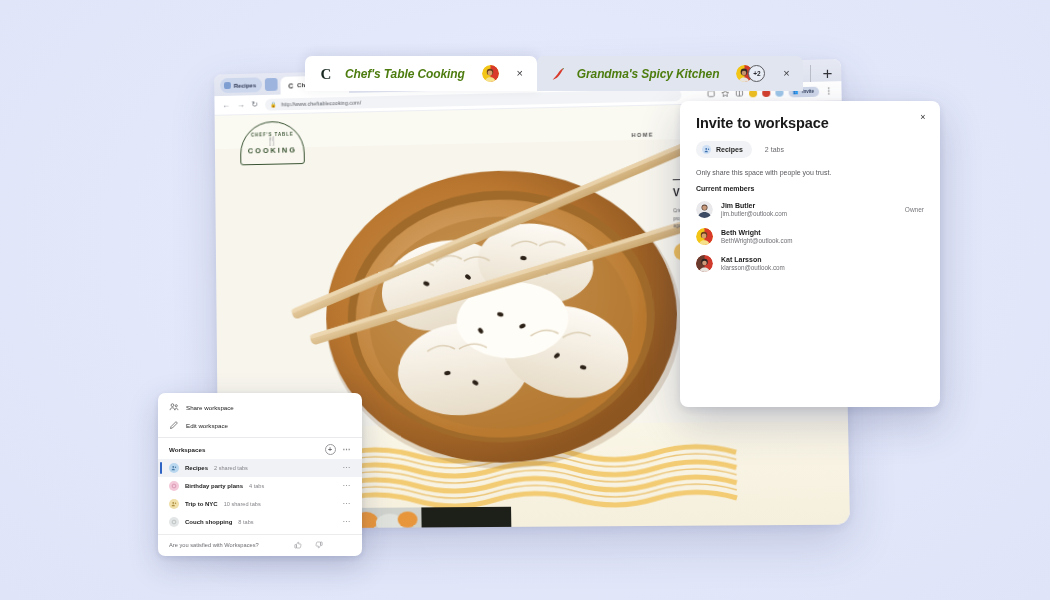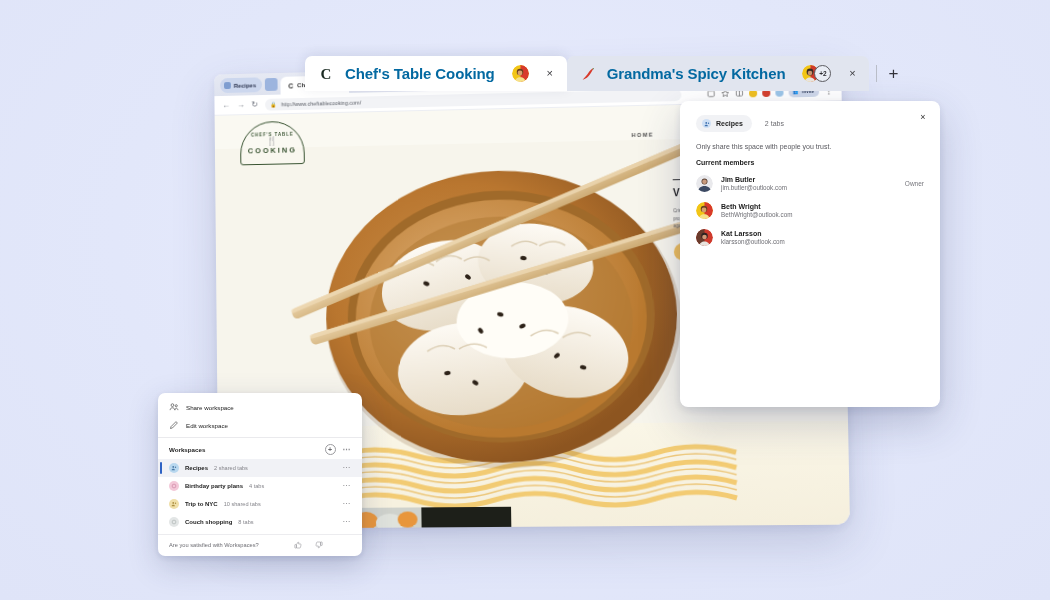--- a/index.html
+++ b/index.html
@@ -276,21 +276,21 @@
   }
   .big-tab.light {
     background: #fff;
     box-shadow: 0 -2px 12px rgba(40,50,90,.10);
   }
   .big-tab.dark {
     background: #e1e5ef;
   }
   .bt-fav { width: 16px; height: 16px; display: flex; align-items: center; justify-content: center; }
   .bt-fav svg { display: block; }
-  .bt-title { font-size: 15px; font-weight: 600; color: #0369a1; letter-spacing: -.1px; }
+  .bt-title { font-size: 12px; font-weight: 600; color: #4d7c0f; letter-spacing: -.1px; font-style: italic; }
   .bt-avs { display: flex; align-items: center; margin-left: 6px; }
   .bt-av { width: 17px; height: 17px; border-radius: 50%; overflow: hidden; }
   .bt-av svg { width: 17px; height: 17px; display: block; }
   .plus-badge {
     width: 17px; height: 17px; border-radius: 50%;
     border: 1px solid #5b5b60; background: #e9edf5;
     margin-left: -5px;
     display: flex; align-items: center; justify-content: center;
     font-size: 6.5px; font-weight: 700; color: #2b2b30;
   }
@@ -585,20 +585,21 @@
             <path d="M11 2v7l-3.2 5c-1 0-1.6-.8-1.4-1.8L6.8 10H3c-.8 0-1.3-.7-1.1-1.5l1.1-5C3.1 2.7 3.8 2 4.6 2z"></path>
             <rect x="11.4" y="2" width="3" height="7" rx="1"></rect>
           </svg>
       </span>
     </span>
   </div>
 </div>
 
 <div class="invite">
   <span class="invite-close">×</span>
+  <h1>Invite to workspace</h1>
 
   <div class="invite-meta">
     <span class="sp-chip">
       <span class="ic">
         <svg viewBox="0 0 16 16" fill="currentColor">
             <circle cx="6" cy="5" r="2.4"></circle>
             <path d="M1.6 14c0-2.6 2-4 4.4-4s4.4 1.4 4.4 4z"></path>
             <circle cx="12" cy="6" r="1.8"></circle>
           </svg>
       </span>

